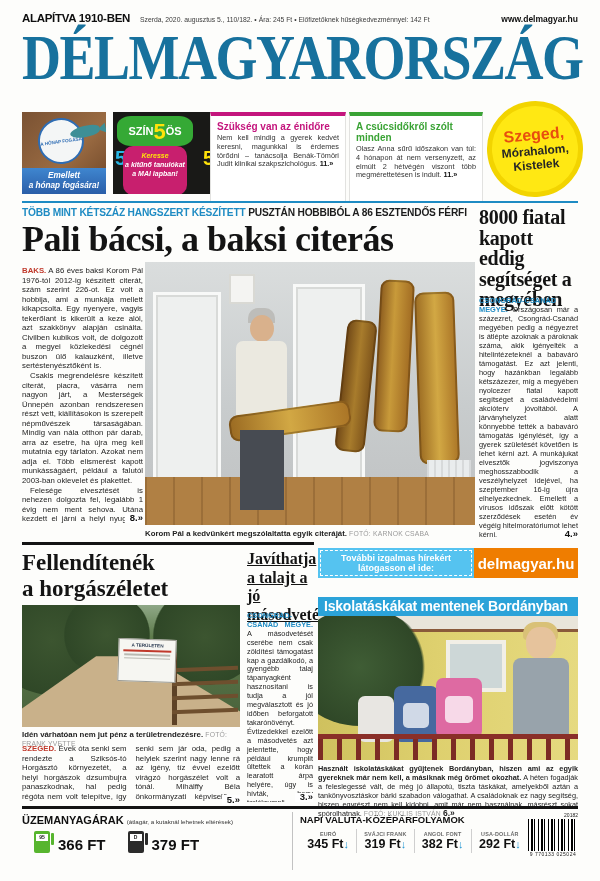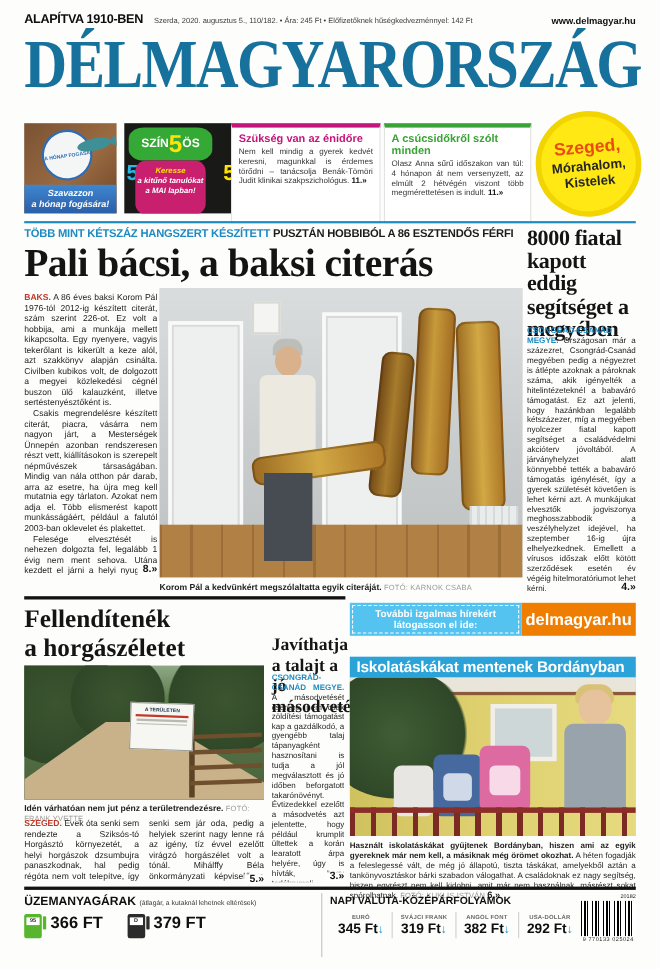--- a/index.html
+++ b/index.html
@@ -70,41 +70,41 @@
   .cap-main{left:145px;top:529px;width:330px;}
   .sb-headline{left:479px;top:207px;width:102px;font-size:20px;line-height:20.5px;font-weight:600;color:#141414;letter-spacing:-.3px;}
   .sb-body{left:479px;top:296px;width:99px;height:242px;overflow:hidden;font-size:7.4px;line-height:9px;}
 
   
   .mid-rule{left:22px;top:542px;width:292px;height:3px;background:#131313;}
   .fish-headline{left:22px;top:550px;width:222px;font-size:23px;line-height:25.5px;font-weight:600;color:#141414;}
   .photo-fish{left:22px;top:605px;width:218px;height:122px;}
   .cap-fish{left:22px;top:730px;width:218px;}
   .fish-body{left:22px;top:744px;width:218px;height:61px;overflow:hidden;column-count:2;column-gap:9px;}
-  .crops-headline{left:247px;top:578px;width:70px;font-size:16px;line-height:18.5px;font-weight:600;color:#141414;}
+  .crops-headline{left:247px;top:550px;width:70px;font-size:16px;line-height:18.5px;font-weight:600;color:#141414;text-decoration:underline;}
   .crops-body{left:247px;top:612px;width:66px;height:190px;overflow:hidden;font-size:7.3px;line-height:8.9px;}
 
   
   .web-banner{left:318px;top:548px;width:260px;height:30px;display:flex;}
   .wb-left{flex:1;background:#55c3f0;position:relative;display:flex;flex-direction:column;
            align-items:center;justify-content:center;color:#fff;font-weight:bold;font-size:9px;line-height:10.5px;}
   .wb-left:before{content:"";position:absolute;inset:2px;border:1px dashed #fff;}
   .wb-right{width:104px;background:#ef7d00;color:#fff;font-weight:800;font-size:15px;
             display:flex;align-items:center;justify-content:center;}
   .teal-bar{left:318px;top:597px;width:260px;height:19px;background:#2ba3d9;color:#fff;
             font-weight:800;font-size:14px;line-height:19px;padding-left:6px;box-sizing:border-box;letter-spacing:-.2px;}
   .photo-bordany{left:318px;top:616px;width:260px;height:144px;}
   .cap-bordany{left:318px;top:764px;width:260px;font-size:7.3px;line-height:9px;text-align:justify;color:#222;}
   .cap-bordany .pg{font-weight:bold;font-size:8.5px;}
 
   
   .foot-rule{left:22px;top:806px;width:556px;height:3px;background:#131313;}
   .fuel-title{left:22px;top:814px;font-size:11px;font-weight:900;color:#0f0f0f;}
   .fuel-title .sub{font-size:6.2px;font-weight:normal;color:#333;}
-  .fuel-row{left:22px;top:831px;display:flex;align-items:flex-start;gap:8px;}
+  .fuel-row{left:34px;top:831px;display:flex;align-items:flex-end;gap:8px;}
   .pump{width:16px;height:22px;border-radius:2px;position:relative;}
   .pump.green{background:#57b52e;}
   .pump.dark{background:#2b2b2b;}
   .pump .screen{position:absolute;top:3px;left:2px;right:2px;height:7px;background:#fff;
                 font-size:5px;font-weight:bold;text-align:center;line-height:7px;color:#222;}
   .pump:after{content:"";position:absolute;right:-4px;top:2px;width:3px;height:12px;background:inherit;border-radius:1px;}
   .fuel-price{font-size:15px;font-weight:900;color:#0f0f0f;margin-right:14px;}
   .foot-div{left:292px;top:812px;width:1px;height:58px;background:#c2c2c2;}
   .cur-title{left:300px;top:814px;width:225px;text-align:left;font-size:9.5px;font-weight:900;color:#0f0f0f;}
   .cur-row{left:300px;top:829px;width:228px;display:flex;}
@@ -166,21 +166,21 @@
 
   <div class="abs founded">ALAPÍTVA 1910-BEN</div>
   <div class="abs topdate">Szerda, 2020. augusztus 5., 110/182.  •  Ára: 245 Ft  •  Előfizetőknek hűségkedvezménnyel: 142 Ft</div>
   <div class="abs website">www.delmagyar.hu</div>
   <div class="abs masthead serif">DÉLMAGYARORSZÁG</div>
 
   <div class="abs promo promo-fish">
     <div class="abs fish-badge">A HÓNAP FOGÁSA</div>
     <div class="abs fish-shape"></div>
     <div class="abs fish-cta">
-      <span>Szavazzon</span><br>
+      <span>Emellett</span><br>
       <span>a hónap fogására!</span>
     </div>
   </div>
 
   <div class="abs promo promo-school">
     <div class="abs school-green">
       <span>SZÍN</span><span class="big5">5</span><span>ÖS</span>
     </div>
     <div class="abs digit5 cyan">5</div>
     <div class="abs digit5 yellow">5</div>

